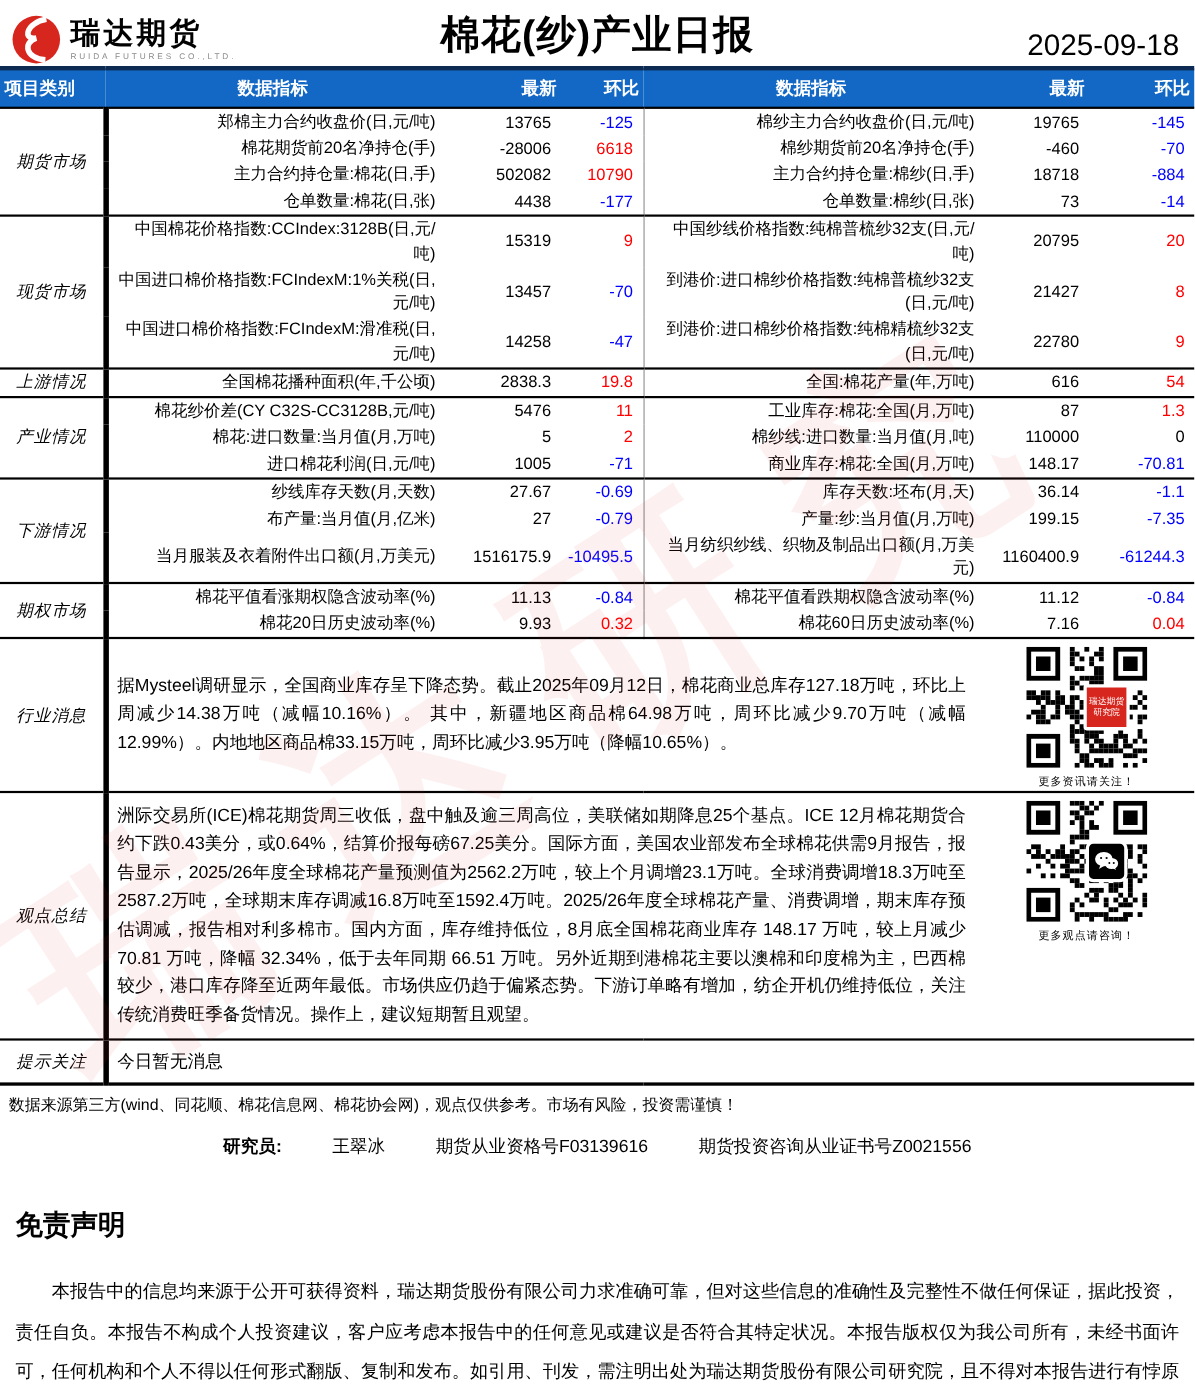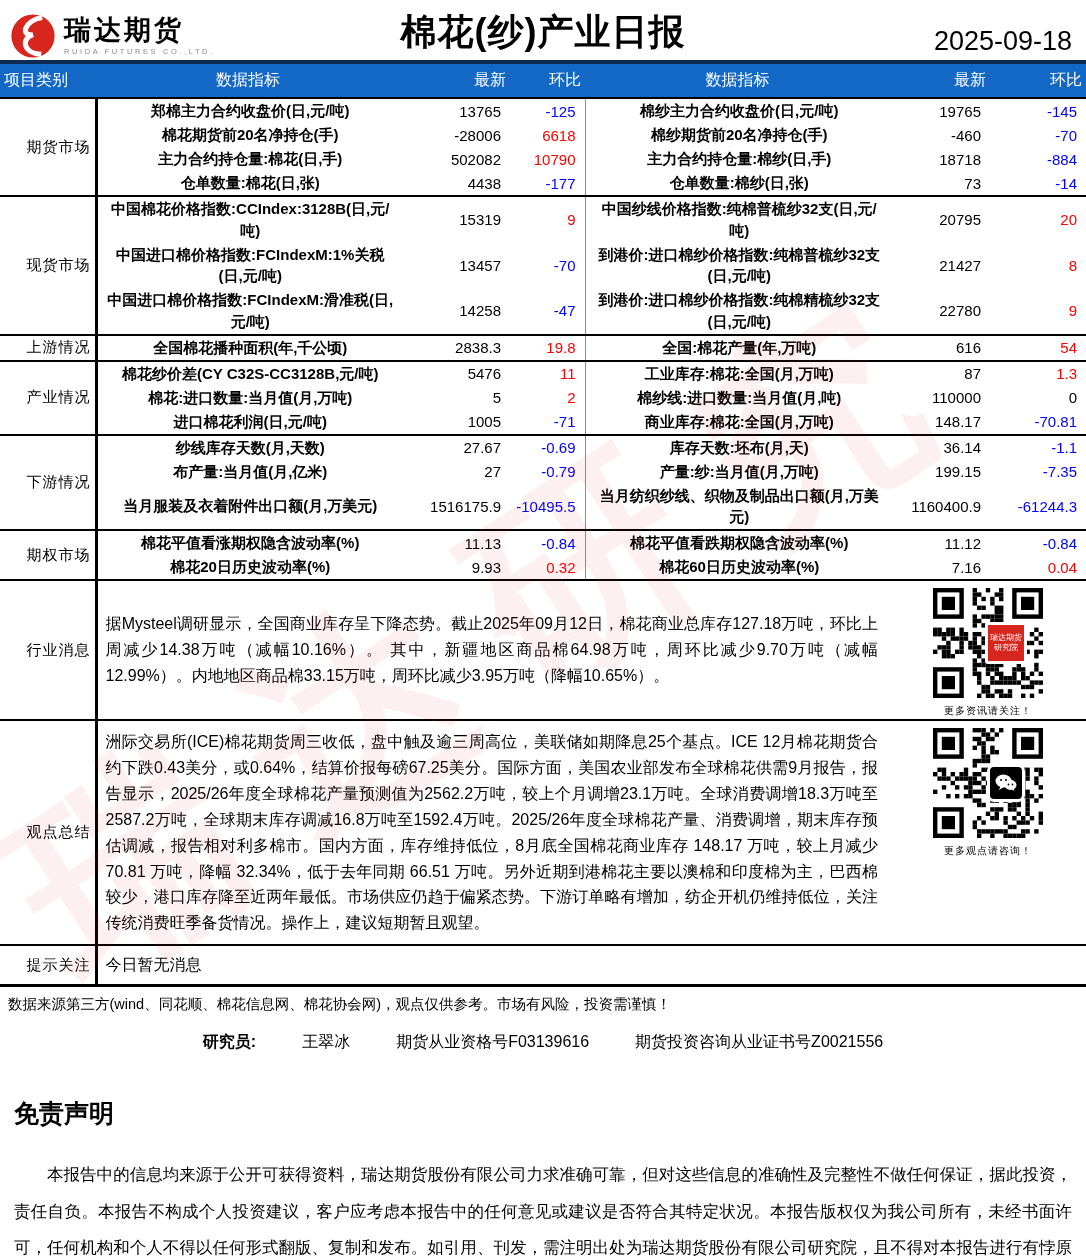--- a/index.html
+++ b/index.html
@@ -15,28 +15,28 @@
   .rpt-title{position:absolute;left:0;right:0;top:8px;text-align:center;font-size:36px;font-weight:bold;letter-spacing:1px;}
   .rpt-date{position:absolute;right:14px;top:26px;font-size:27px;}
 
   
   .watermark{position:absolute;left:40px;top:780px;z-index:3;pointer-events:none;
     font-size:215px;font-weight:bold;letter-spacing:55px;color:rgba(222,40,40,0.07);
     transform:rotate(-33deg);transform-origin:left center;white-space:nowrap;}
 
   
   table.rpt{border-collapse:collapse;table-layout:fixed;width:1086px;border-bottom:3px solid #000;position:relative;z-index:1;}
-  table.rpt thead th{background:#1268c4;color:#fff;font-weight:normal;font-size:16px;
+  table.rpt thead th{background:#1268c4;color:#fff;font-weight:bold;font-size:16px;
     border-top:4px solid #0d2b52;padding:6px 4px;}
   th.h-cat{text-align:left;padding-left:8px;}
   th.h-ind{text-align:center;}
   th.h-num{text-align:right;padding-right:10px;}
   td{font-size:15px;vertical-align:middle;padding:1px 4px;}
-  td.cat-cell{text-align:right;border-right:3px solid #000000;letter-spacing:1px;}
-  td.ind{text-align:center;padding-left:7px;line-height:1.45;height:22px;font-weight:bold;}
+  td.cat-cell{text-align:center;border-right:5px solid #000000;letter-spacing:1px;font-style:italic;}
+  td.ind{text-align:right;padding-left:7px;line-height:1.45;height:22px;}
   td.r-ind{border-left:1px solid #8d8d8d;}
   td.val,td.chg{text-align:right;padding-right:9px;white-space:nowrap;}
   td.chg.up{color:#ff0000;}
   td.chg.down{color:#0000ff;}
   td.chg.flat{color:#000;}
   tr.sec-start td{border-top:2px solid #000;}
   td.text-cell{font-size:16px;line-height:1.62;padding:8px 12px 8px 8px;text-align:justify;vertical-align:middle;}
   td.note-cell{font-size:16px;padding:5px 8px;height:28px;}
   td.qr-cell{vertical-align:top;text-align:center;padding-top:7px;}
   .qr-wrap{position:relative;width:110px;height:110px;margin:0 auto;}

